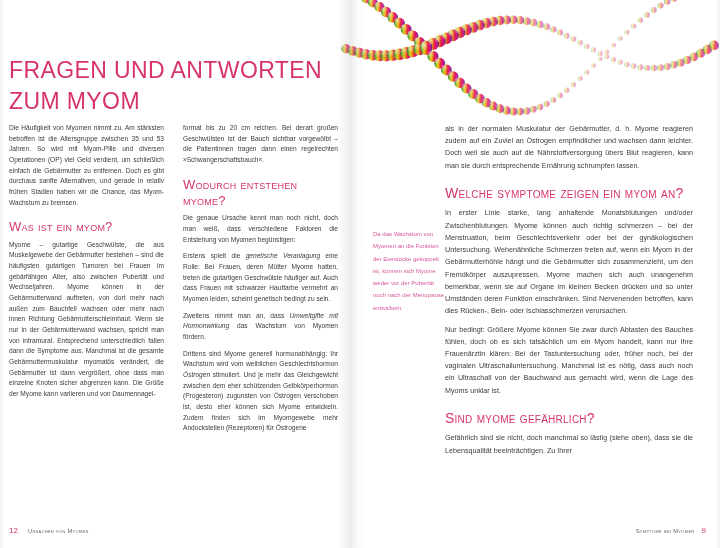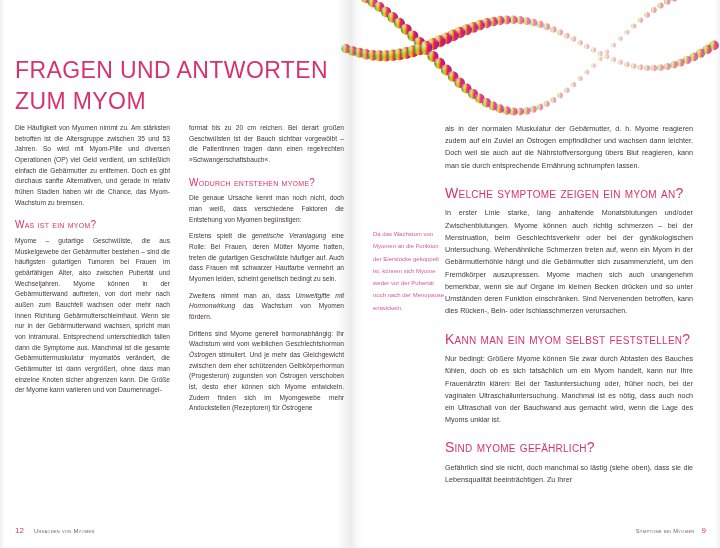--- a/index.html
+++ b/index.html
@@ -49,21 +49,21 @@
     background: linear-gradient(to left, rgba(0,0,0,0.05), rgba(0,0,0,0));
     pointer-events:none; z-index: 5;
   }
 
   
   .page {
     position: absolute;
     top: 0;
     height: 548px;
   }
-  .page-left  { left: 6px;    width: 352px; }
+  .page-left  { left: 0;    width: 352px; }
   .page-right { left: 352px; width: 368px; }
 
   
   .dna-art {
     position: absolute;
     top: -4px;
     left: 340px;
     width: 380px;
     height: 122px;
     overflow: hidden;
@@ -101,21 +101,21 @@
   .col-1 { left: 9px;   top: 123px; width: 155px; }
   .col-2 { left: 183px; top: 123px; width: 155px; }
   .col-3 { left: 445px; top: 123px; width: 248px; font-size: 7.2px; line-height: 1.70; }
 
   
   h2.section {
     margin: 11px 0 4px 0;
     padding: 0;
     color: #d6336c;
     font-weight: 400;
-    font-size: 10px;
+    font-size: 13px;
     letter-spacing: 0.25px;
     font-variant: small-caps;
     text-transform: lowercase;
     line-height: 1.25;
     text-align: left;
   }
   h2.section::first-letter { text-transform: uppercase; }
   .col-3 h2.section { font-size: 14px; margin: 13px 0 5px 0; }
 
   em, .ital { font-style: italic; }
@@ -501,21 +501,20 @@
         </g>
     </svg>
   </div>
 
   <div class="margin-note">Da das Wachstum von Myomen an die Funktion der Eierstöcke gekoppelt ist, können sich Myome weder vor der Pubertät noch nach der Menopause entwickeln.</div>
 
   <div class="col col-3">
     <p>als in der normalen Muskulatur der Gebärmutter, d. h. Myome reagieren zudem auf ein Zuviel an Östrogen empfindlicher und wachsen dann leichter. Doch weil sie auch auf die Nährstoffversorgung übers Blut reagieren, kann man sie durch entsprechende Ernährung schrumpfen lassen.</p>
     <h2 class="section">Welche Symptome zeigen ein Myom an?</h2>
     <p>In erster Linie starke, lang anhaltende Monatsblutungen und/oder Zwischenblutungen. Myome können auch richtig schmerzen – bei der Menstruation, beim Geschlechtsverkehr oder bei der gynäkologischen Untersuchung. Wehenähnliche Schmerzen treten auf, wenn ein Myom in der Gebärmutterhöhle hängt und die Gebärmutter sich zusammenzieht, um den Fremdkörper auszupressen. Myome machen sich auch unangenehm bemerkbar, wenn sie auf Organe im kleinen Becken drücken und so unter Umständen deren Funktion einschränken. Sind Nervenenden betroffen, kann dies Rücken-, Bein- oder Ischiasschmerzen verursachen.</p>
-    <h2 class="section">Kann man ein Myom selbst feststellen?</h2>
     <p>Nur bedingt: Größere Myome können Sie zwar durch Abtasten des Bauches fühlen, doch ob es sich tatsächlich um ein Myom handelt, kann nur Ihre Frauenärztin klären: Bei der Tastuntersuchung oder, früher noch, bei der vaginalen Ultraschalluntersuchung. Manchmal ist es nötig, dass auch noch ein Ultraschall von der Bauchwand aus gemacht wird, wenn die Lage des Myoms unklar ist.</p>
     <h2 class="section">Sind Myome gefährlich?</h2>
     <p>Gefährlich sind sie nicht, doch manchmal so lästig (siehe oben), dass sie die Lebensqualität beeinträchtigen. Zu Ihrer</p>
   </div>
 
   <div class="gutter"></div>
   <div class="edge-left"></div>
   <div class="edge-right"></div>
 </div>
 

